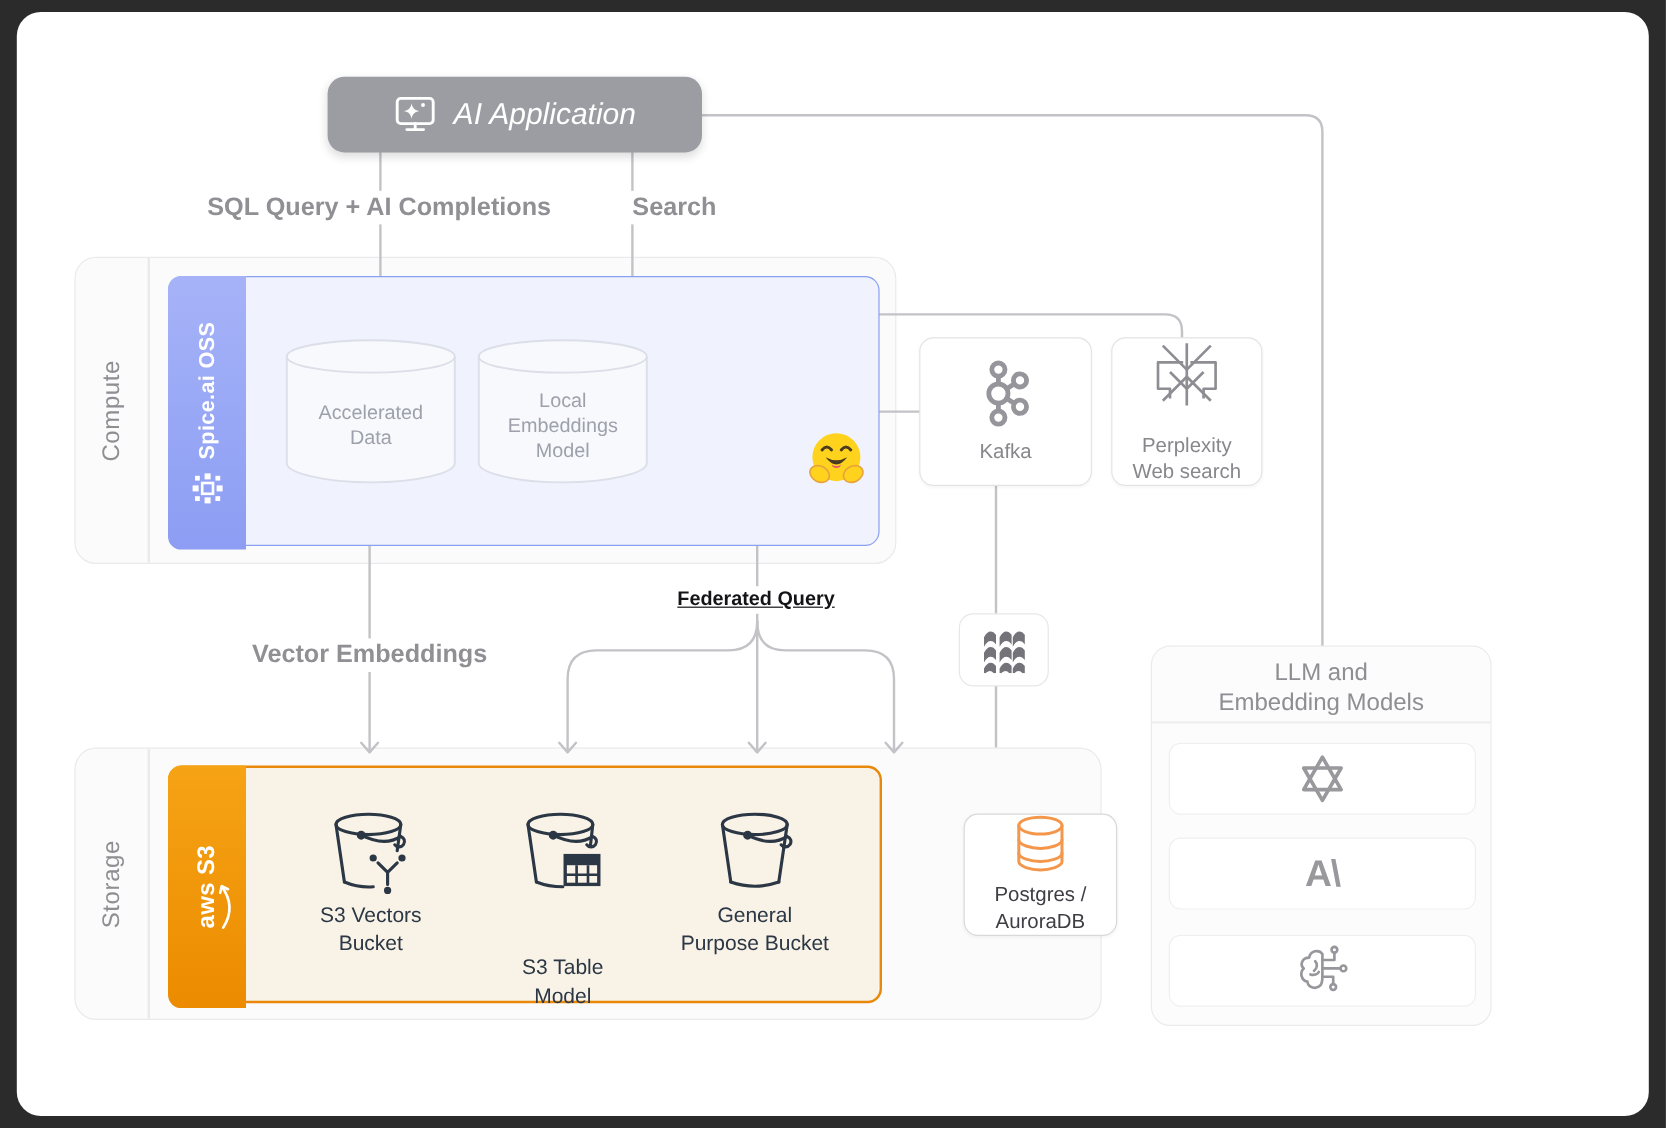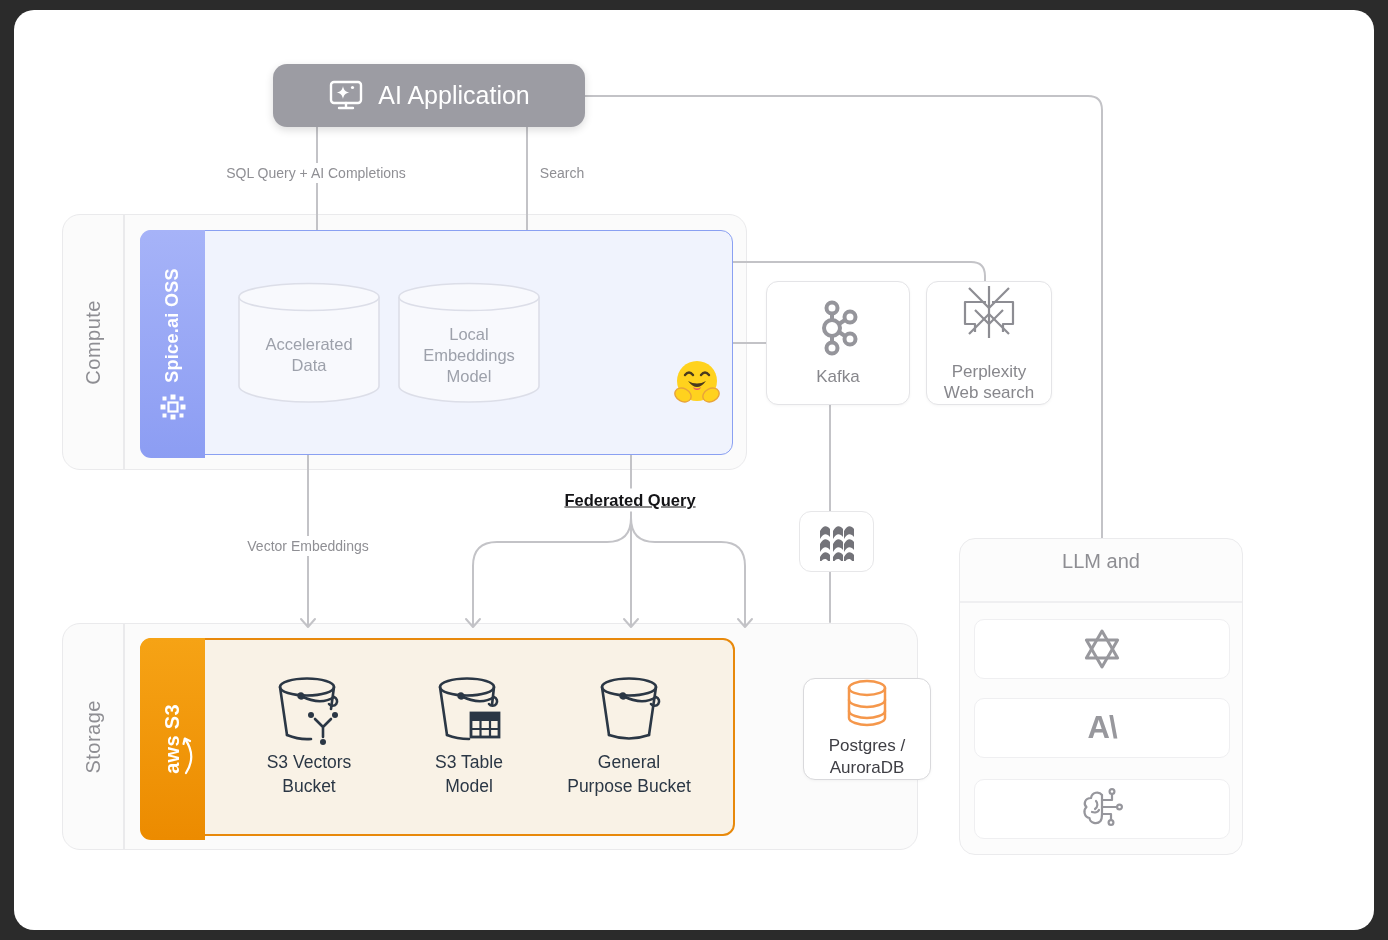--- a/index.html
+++ b/index.html
@@ -15,21 +15,21 @@
   .group-box{position:absolute;background:#FBFBFB;border:1.5px solid #EAEAEC;border-radius:18px;}
   .group-divider{position:absolute;left:60px;top:0;bottom:0;width:1.5px;background:#EAEAEC;}
   .group-label-col{position:absolute;left:0;top:0;width:60px;height:100%;
         display:flex;align-items:center;justify-content:center;}
   .vlabel{writing-mode:vertical-rl;transform:rotate(180deg);
         color:#8E8E93;font-size:20px;letter-spacing:.5px;}
 
   
   .ai-app{position:absolute;left:273px;top:64px;width:312px;height:63px;background:#9C9CA3;
         border-radius:14px;display:flex;align-items:center;justify-content:center;gap:14px;
-        box-shadow:0 3px 8px rgba(0,0,0,.14);color:#fff;font-size:25px;font-weight:500;}
+        box-shadow:0 3px 8px rgba(0,0,0,.14);color:#fff;font-size:25px;font-weight:500;font-style:italic;}
 
   
   .spice-box{position:absolute;left:140px;top:230px;width:593px;height:225px;
         background:#F0F3FD;border:1.5px solid #8AA0F2;border-radius:12px;}
   .spice-strip{position:absolute;left:-1.5px;top:-1.5px;width:65px;height:228px;
         background:linear-gradient(180deg,#A6B3F8,#8C9DF3);border-radius:11px 0 0 11px;}
   .rot-strip{position:absolute;left:0;top:228px;width:228px;height:65px;
         transform:rotate(-90deg);transform-origin:0 0;
         display:flex;align-items:center;justify-content:center;gap:11px;}
   .spice-name{color:#fff;font-size:18px;font-weight:700;letter-spacing:.3px;}
@@ -40,21 +40,21 @@
         color:#9DA1AB;font-size:16.5px;line-height:21px;text-align:center;}
 
   
   .node{position:absolute;background:#FFFFFF;border:1.5px solid #E4E4E7;border-radius:12px;
         box-shadow:0 1px 3px rgba(0,0,0,.04);display:flex;flex-direction:column;
         align-items:center;justify-content:center;}
   .node-label{color:#87878C;font-size:17px;line-height:21px;text-align:center;margin-top:9px;}
 
   
   .edge-label{position:absolute;transform:translate(-50%,-50%);background:#FFFFFF;
-        padding:2px 7px;color:#8F8F94;font-size:14px;white-space:nowrap;text-align:center;}
+        padding:2px 7px;color:#8F8F94;font-size:21px;white-space:nowrap;text-align:center;font-weight:bold;}
   .edge-label.dark{color:#141417;font-weight:600;font-size:16.5px;}
   .edge-label.two-line{white-space:normal;line-height:22px;}
 
   
   .s3-box{position:absolute;left:140px;top:638px;width:595px;height:198px;
         background:#F9F2E6;border:2px solid #E8890B;border-radius:12px;}
   .s3-strip{position:absolute;left:-2px;top:-2px;width:65px;height:202px;
         background:linear-gradient(180deg,#F6A315,#EC8B00);border-radius:11px 0 0 11px;}
   .rot-strip-s3{position:absolute;left:0;top:202px;width:202px;height:65px;
         transform:rotate(-90deg);transform-origin:0 0;
@@ -274,21 +274,21 @@
         <circle cx="26" cy="6" r="3"></circle>
         <circle cx="14" cy="33" r="3"></circle>
       </g>
     </svg>
     <div class="bucket-label">
       <div>S3 Vectors</div>
       <div>Bucket</div>
     </div>
   </div>
 
-  <div class="bucket" style="left:399px;">
+  <div class="bucket" style="left:399px;gap:44px;">
     <svg width="90" height="74" viewBox="-45 -37 90 74">
       <g stroke="#2B3745" stroke-width="2.6" fill="none" stroke-linecap="round" stroke-linejoin="round">
         <ellipse cx="-2" cy="-22" rx="27" ry="8.5"></ellipse>
         <path d="M-29 -22 L-22 26 M25 -22 L23 -4"></path>
         <path d="M-22 26 Q-12 30 0 30"></path>
         <path d="M-8 -13 C6 -6 16 -6 25 -12 A4.5 4.5 0 1 1 20 -5"></path>
         <circle cx="-8" cy="-13" r="2.4" fill="#2B3745"></circle>
       </g>
       <g>
         <rect x="2" y="4" width="28" height="24" fill="#F9F2E6" stroke="#2B3745" stroke-width="2.8"></rect>
@@ -329,20 +329,21 @@
     </svg>
     <div class="pg-label">
       <div>Postgres /</div>
       <div>AuroraDB</div>
     </div>
   </div>
 
   <div class="llm-box">
     <div class="llm-title">
       <div>LLM and</div>
+      <div>Embedding Models</div>
     </div>
     <div class="llm-divider"></div>
 
     <div class="llm-item" style="top:80px;">
       <svg width="44" height="44" viewBox="-22 -22 44 44">
         <g stroke="#98989D" stroke-width="3" fill="none" stroke-linejoin="round">
           <path d="M0 -18 L15.6 9 L-15.6 9 Z"></path>
           <path d="M0 18 L15.6 -9 L-15.6 -9 Z"></path>
         </g>
       </svg>

